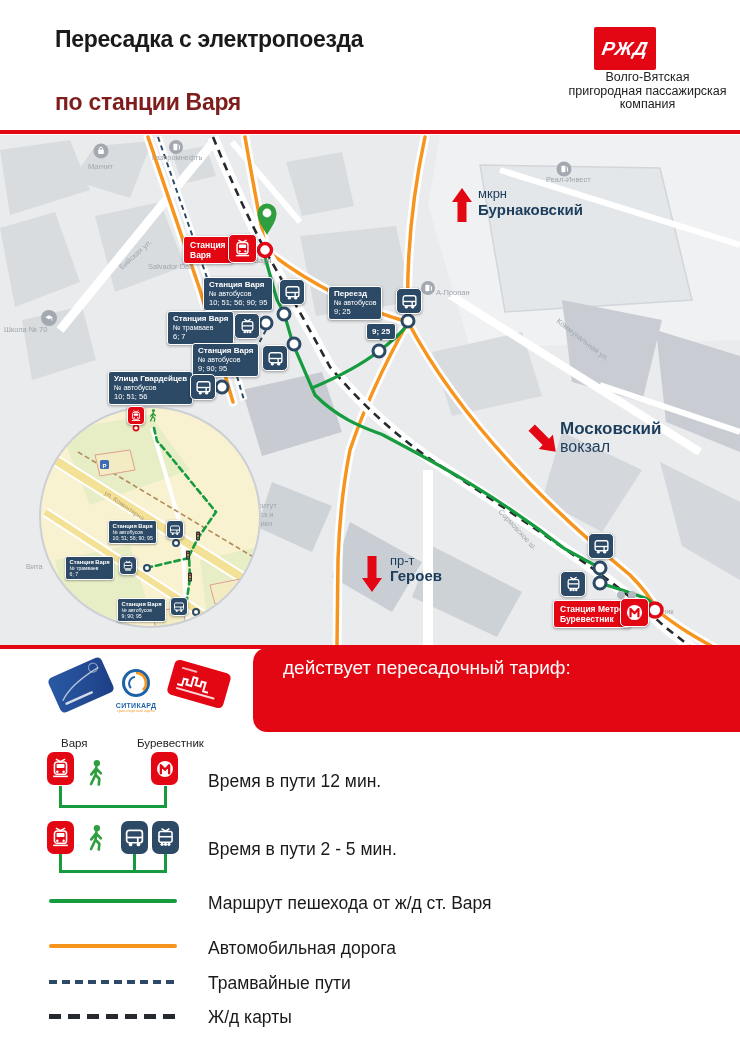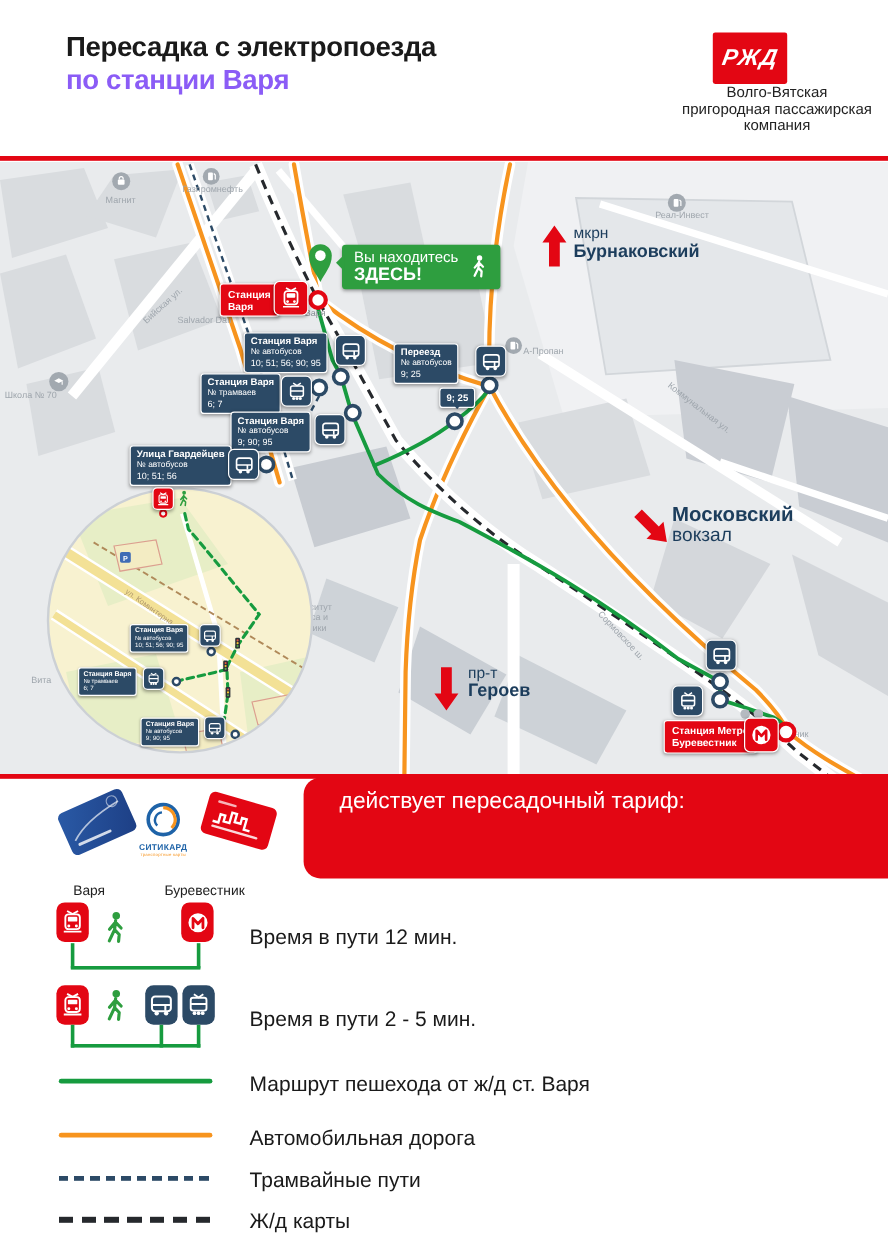--- a/index.html
+++ b/index.html
@@ -1,20 +1,20 @@
 <!DOCTYPE html>
 <html><head>
 <meta charset="utf-8">
 <style>
   html,body{margin:0;padding:0;background:#888;}
   .page{position:relative;width:740px;height:1046px;background:#fff;overflow:hidden;
         font-family:"Liberation Sans",sans-serif;-webkit-font-smoothing:antialiased;}
   
   .title{position:absolute;left:55px;top:26px;font-weight:bold;font-size:23px;line-height:27px;color:#1a1a1a;letter-spacing:-.3px;}
-  .title .red{color:#8b5cf6;}
+  .title .red{color:#7f1d1d;margin-top:36px;}
   .rzd{position:absolute;left:594px;top:27px;width:62px;height:43px;background:#e30613;border-radius:2px;
        display:flex;align-items:center;justify-content:center;}
   .rzd span{color:#fff;font-weight:bold;font-style:italic;font-size:19px;transform:skewX(-10deg);letter-spacing:1px;}
   .company{position:absolute;left:555px;top:71px;width:185px;text-align:center;font-size:12.5px;line-height:13.5px;color:#222;}
   .redline{position:absolute;left:0;width:740px;height:4px;background:#e30613;}
   
   .map{position:absolute;left:0;top:135px;width:740px;height:510px;overflow:hidden;background:#e9ebed;}
   .map svg.base{position:absolute;left:0;top:0;}
   .stopbox{position:absolute;background:#2c4a66;border:1.5px solid #fff;border-radius:3px;color:#fff;
            padding:2px 5px 3px 5px;box-shadow:0 1px 3px rgba(0,0,0,.35);white-space:nowrap;}
@@ -316,29 +316,20 @@
       </g>
       <circle cx="265" cy="250" r="6.5" fill="#fff" stroke="#e30613" stroke-width="3.5"></circle>
       <circle cx="655" cy="610" r="7" fill="#fff" stroke="#e30613" stroke-width="3.5"></circle>
 
       <g transform="translate(256,202)">
         <path d="M11,33 C7.5,26 1.5,20 1.5,11 A9.5,9.5 0 1 1 20.5,11 C20.5,20 14.5,26 11,33 Z" fill="#2e9e3f"></path>
         <circle cx="11" cy="11" r="4.4" fill="#fff"></circle>
       </g>
     </svg>
 
-    <div class="callout" style="left:285px;top:69px">
-      <div>
-        <div class="l1">Вы находитесь</div>
-        <div class="l2">ЗДЕСЬ!</div>
-      </div>
-      <svg width="20" height="26" viewBox="0 0 16 16" style="color:#fff">
-          <use href="#i-walker"></use>
-        </svg>
-    </div>
 
     <div class="redbox" style="left:183px;top:101px">
       <div>Станция</div>
       <div>Варя</div>
     </div>
     <div class="mapicon red" style="left:228px;top:99px;width:27px;height:27px">
       <svg width="19" height="19" viewBox="0 0 16 16">
           <use href="#i-train"></use>
         </svg>
     </div>

